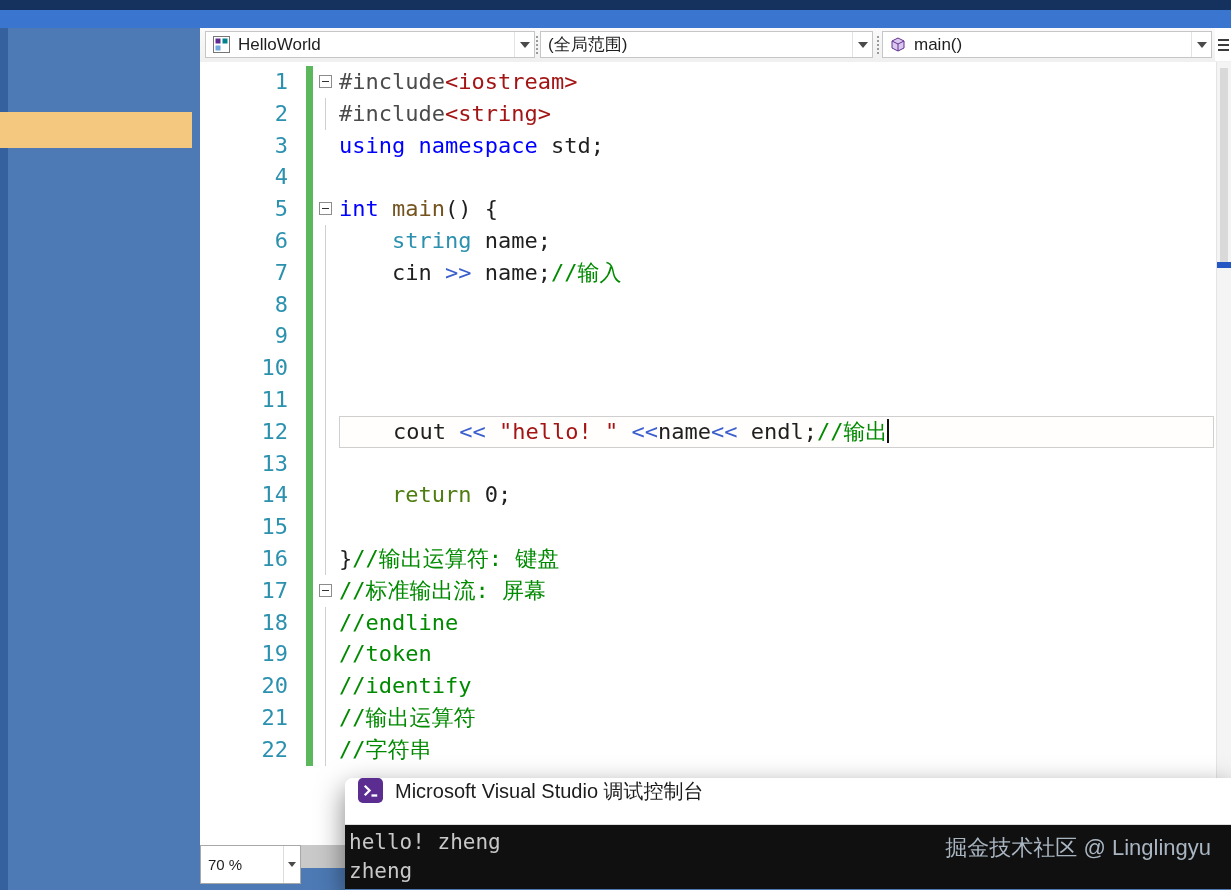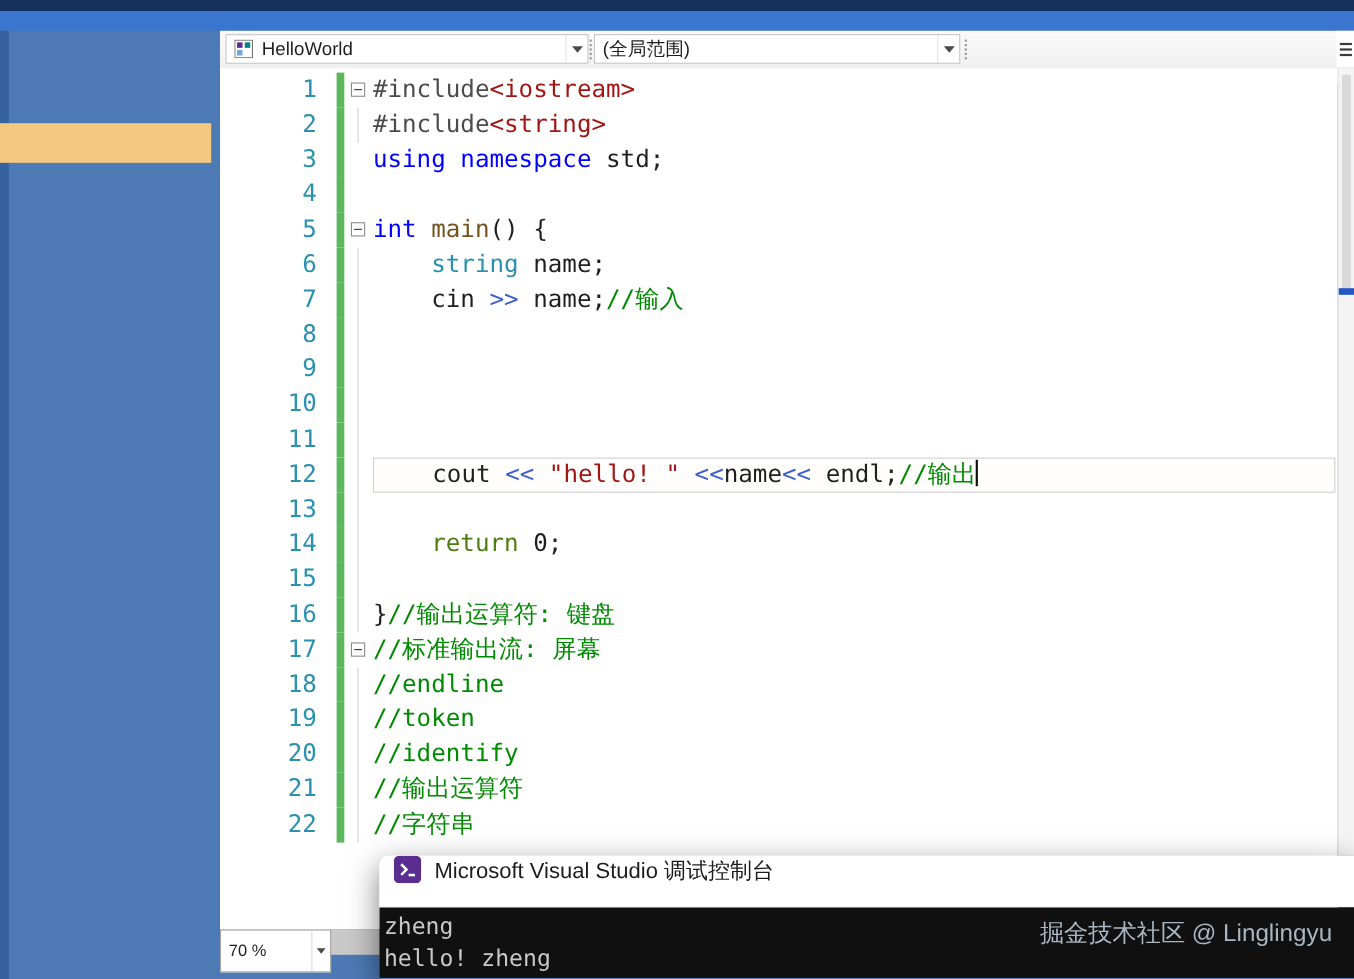--- a/index.html
+++ b/index.html
@@ -110,20 +110,30 @@
     </span>
     <span class="dd-label">HelloWorld</span>
     <span class="dd-arrow"></span>
   </div>
   <div class="dd-splitter split-1"></div>
   <div class="dd dd-scope">
     <span class="dd-label">(全局范围)</span>
     <span class="dd-arrow"></span>
   </div>
   <div class="dd-splitter split-2"></div>
+  <div class="dd dd-member">
+    <span class="dd-icon">
+      <svg width="16" height="16" viewBox="0 0 16 16">
+        <path d="M8 1 L14 4 V11 L8 14 L2 11 V4 Z" fill="#d9c9ef" stroke="#652d90"></path>
+        <path d="M2 4 L8 7 L14 4 M8 7 V14" fill="none" stroke="#652d90"></path>
+      </svg>
+    </span>
+    <span class="dd-label">main()</span>
+    <span class="dd-arrow"></span>
+  </div>
   <div class="doc-options">
       <i></i>
       <i></i>
       <i></i>
     </div>
 </div>
 
 <div class="editor">
   <div class="code-area">
       <div class="code-row">
@@ -284,18 +294,18 @@
       <svg width="25" height="25" viewBox="0 0 26 26">
         <rect width="26" height="26" rx="5" fill="#5b2d90"></rect>
         <path d="M7 8 l5 5 -5 5" stroke="#ffffff" stroke-width="2.4" fill="none"></path>
         <rect x="14" y="17" width="6" height="2.4" fill="#ffffff"></rect>
       </svg>
     </span>
     <span class="console-title">Microsoft Visual Studio 调试控制台</span>
   </div>
   <div class="console-body">
     <div class="console-output">
+        <div class="console-line">hello! zheng</div>
         <div class="console-line">zheng</div>
-        <div class="console-line">hello! zheng</div>
       </div>
     <div class="watermark">掘金技术社区 @ Linglingyu</div>
   </div>
 </div>
 
 </body></html>

